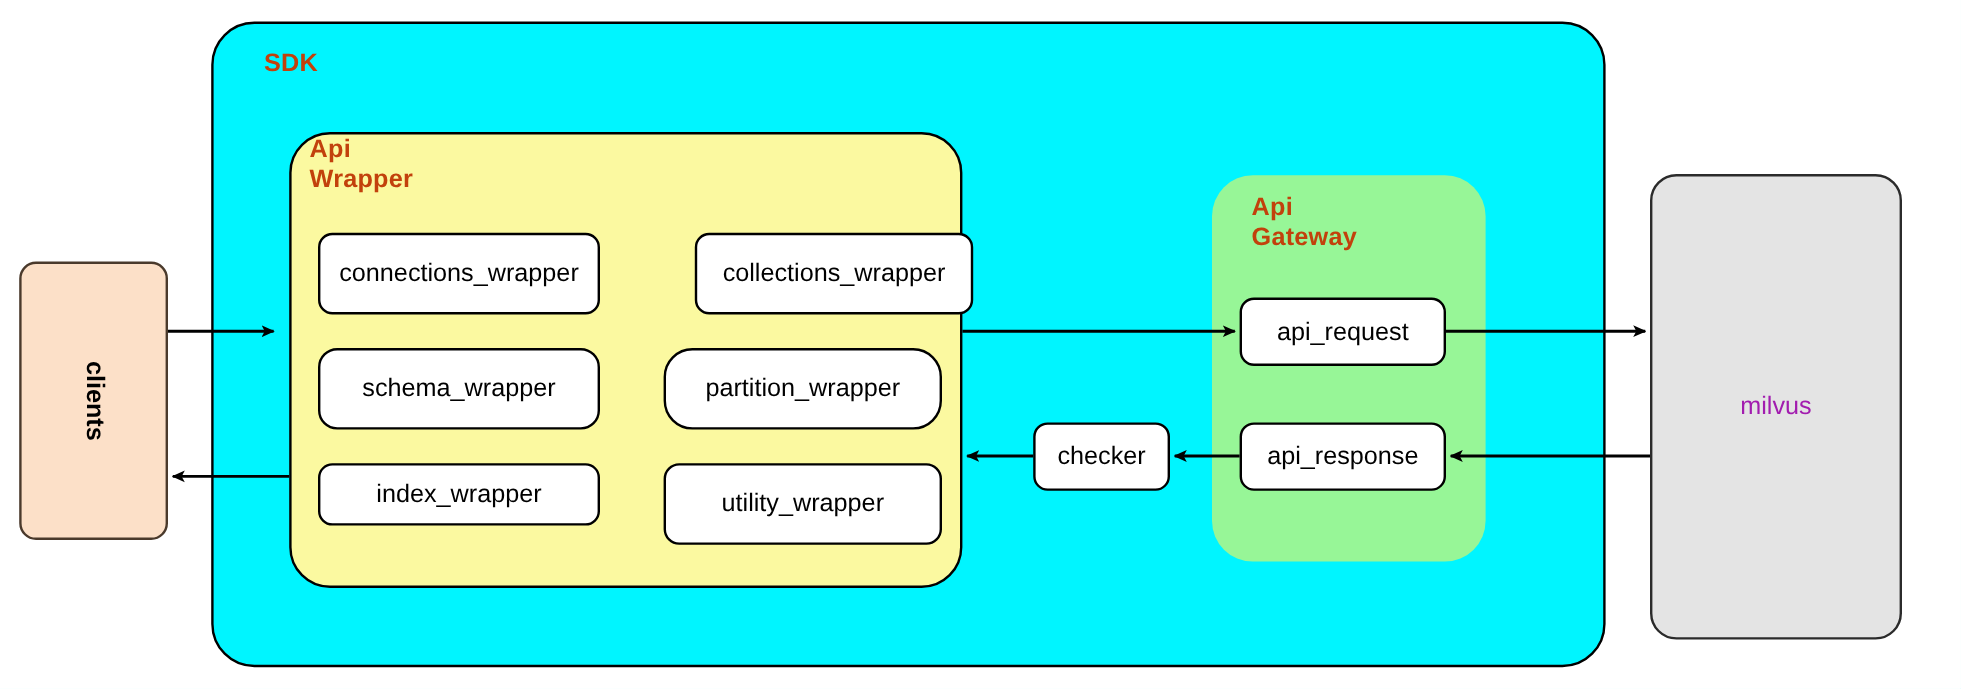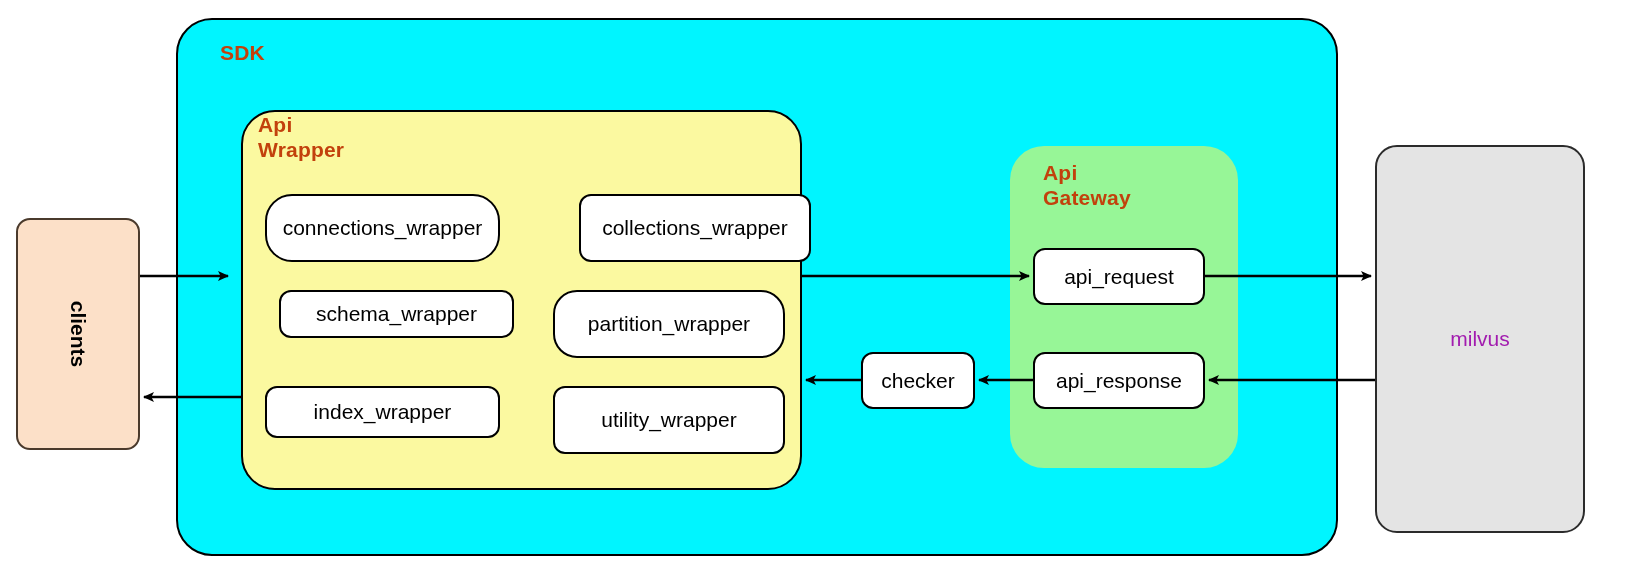--- a/index.html
+++ b/index.html
@@ -96,26 +96,26 @@
     border: 2px solid #000000;
     border-radius: 12px;
     display: flex;
     align-items: center;
     justify-content: center;
     font-size: 21px;
     color: #000000;
     text-align: center;
   }
 
-  .w-c1 { left: 265px; top: 194px; width: 235px; height: 68px; border-radius: 27px; }
+  .w-c1 { left: 265px; top: 194px; width: 235px; height: 68px; }
   .w-c2 { left: 553px; top: 194px; width: 232px; height: 68px; margin-left: 26px; }
-  .w-c3 { left: 279px; top: 290px; width: 235px; height: 48px; }
+  .w-c3 { left: 265px; top: 290px; width: 235px; height: 68px; border-radius: 16px; }
   .w-c4 { left: 553px; top: 290px; width: 232px; height: 68px; border-radius: 24px; }
   .w-c5 { left: 265px; top: 386px; width: 235px; height: 52px; }
-  .w-c6 { left: 553px; top: 386px; width: 232px; height: 68px; }
+  .w-c6 { left: 553px; top: 386px; width: 232px; height: 68px; border-radius: 13px; }
 
   .n-apireq { left: 1033px; top: 248px; width: 172px; height: 57px; }
   .n-apires { left: 1033px; top: 352px; width: 172px; height: 57px; }
 
   .n-checker { left: 861px; top: 352px; width: 114px; height: 57px; }
 
   
   .vert-label {
     position: absolute;
     left: 0;

